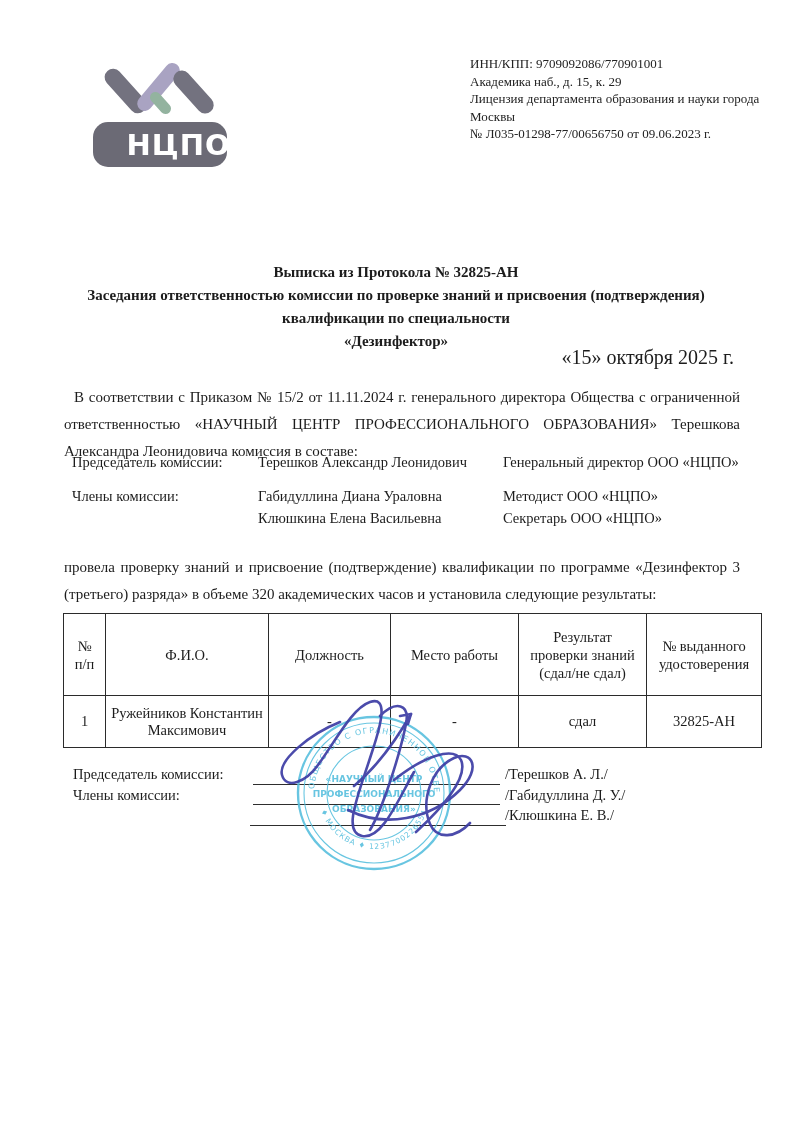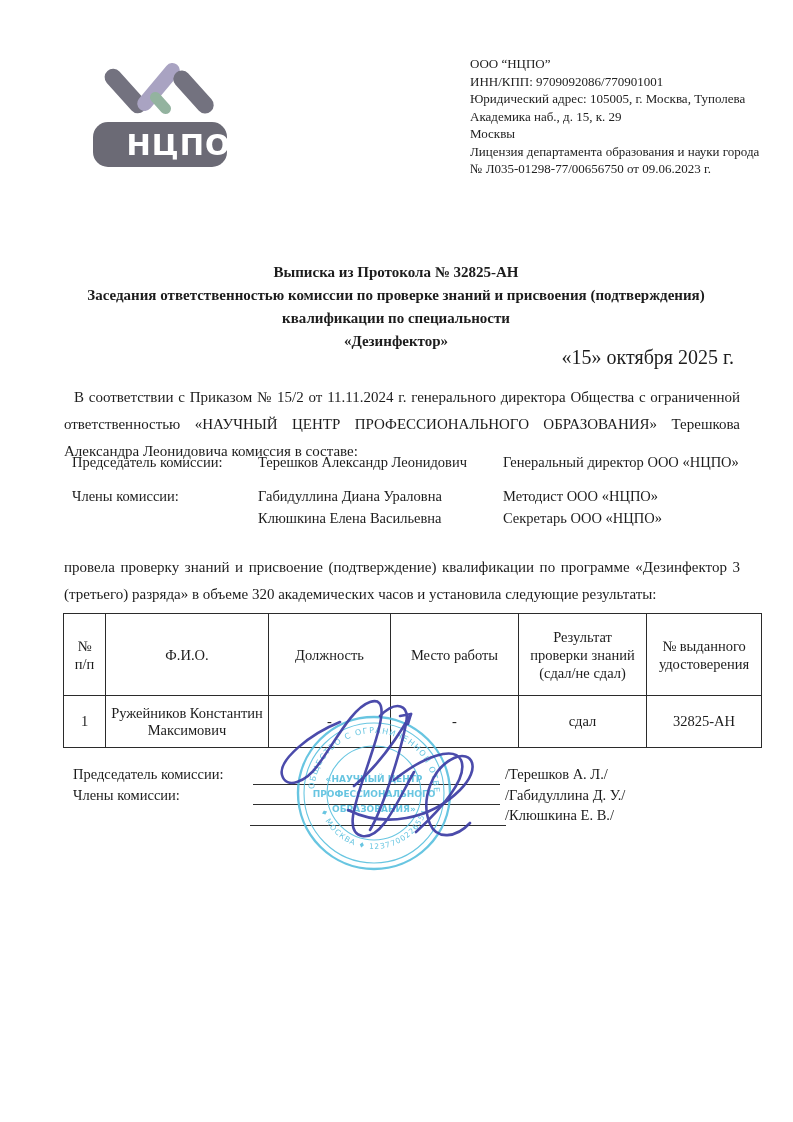--- a/index.html
+++ b/index.html
@@ -89,26 +89,24 @@
     <div class="logo-mark">
       <div class="bar bar-1"></div>
       <div class="bar bar-2"></div>
       <div class="bar bar-3"></div>
       <div class="bar bar-4"></div>
     </div>
     <div class="logo-badge">НЦПО</div>
   </div>
 
   <div class="company">
-    <div>ООО “НЦПО”</div>
     <div>ИНН/КПП: 9709092086/770901001</div>
-    <div>Юридический адрес: 105005, г. Москва, Туполева</div>
     <div>Академика наб., д. 15, к. 29</div>
+    <div>Лицензия департамента образования и науки города</div>
     <div>Москвы</div>
-    <div>Лицензия департамента образования и науки города</div>
     <div> № Л035-01298-77/00656750 от 09.06.2023 г.</div>
   </div>
 
   <div class="title">
     <div>Выписка из Протокола № 32825-АН</div>
     <div>Заседания ответственностью комиссии по проверке знаний и присвоения (подтверждения)</div>
     <div>квалификации по специальности</div>
     <div>«Дезинфектор»</div>
   </div>
 

